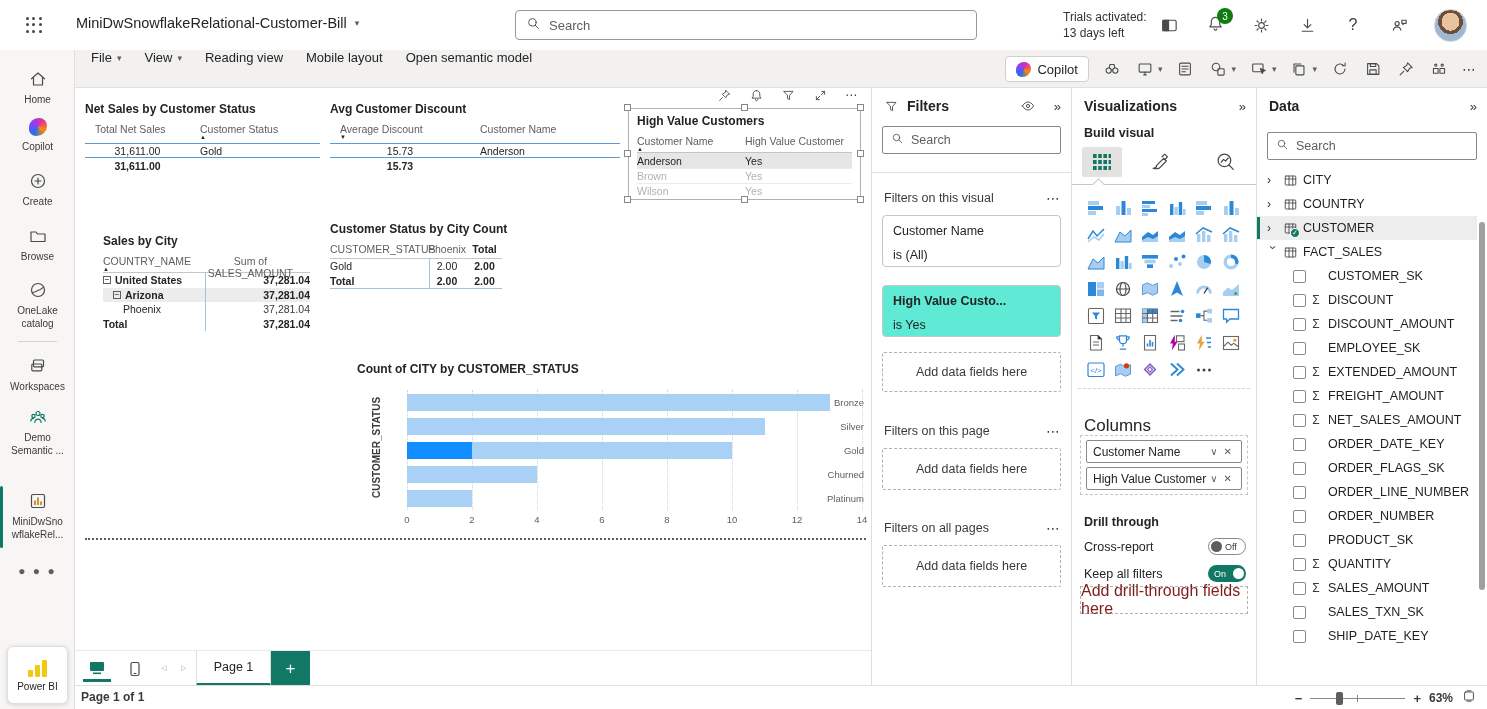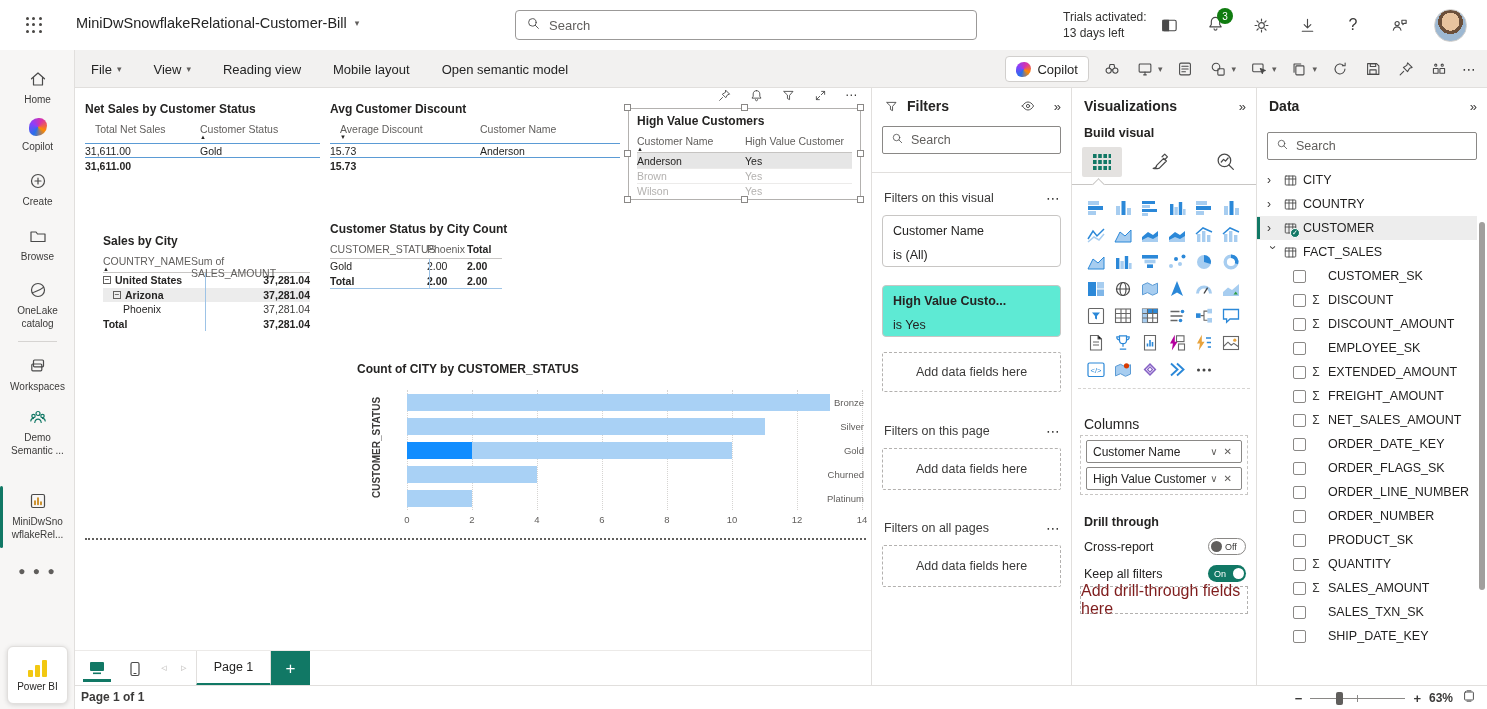--- a/index.html
+++ b/index.html
@@ -25,21 +25,21 @@
   .tb-ic { width:22px; height:22px; display:flex; align-items:center; justify-content:center; position:relative; cursor:pointer; }
   .tb-ic svg { width:19px; height:19px; }
   .badge { position:absolute; top:-6px; right:-7px; min-width:16px; height:16px; border-radius:8px; background:#107C10;
            color:#fff; font-size:10px; display:flex; align-items:center; justify-content:center; padding:0 3px; }
   .help-q { font-size:16px; color:#3b3a39; }
   .avatar { width:33px; height:33px; border-radius:50%;
             background:radial-gradient(circle at 50% 38%, #e8c39e 0 36%, #6b4f3a 36% 50%, #9db8d2 50% 100%); border:1px solid #d0cecc; }
 
   
   #ribbon { position:absolute; left:75px; top:50px; width:1412px; height:38px; background:#f2f1f0; border-bottom:1px solid #e1dfdd; }
-  #ribbon-menu { position:absolute; left:16px; top:0; height:38px; display:flex; align-items:center; gap:32px; }
+  #ribbon-menu { position:absolute; left:16px; top:0; height:38px; display:flex; align-items:flex-start; gap:23px; }
   .rm-item { display:flex; align-items:center; gap:5px; font-size:13px; color:#242424; cursor:pointer; }
   .rb-right { position:absolute; right:10px; top:0; height:38px; display:flex; align-items:center; gap:13px; }
   .copilot-pill { height:26px; background:#fff; border:1px solid #d1cfcd; border-radius:4px; display:flex; align-items:center;
                   gap:6px; padding:0 10px; font-size:13px; cursor:pointer; }
   .cp-blob { width:15px; height:15px; border-radius:55% 45% 60% 40%;
              background:conic-gradient(from 210deg,#2870EA,#8a3ffc,#d932a8,#ff8a00,#2870EA); }
   .rb-ic { width:20px; height:20px; display:inline-flex; align-items:center; justify-content:center; cursor:pointer; }
   .rb-ic svg { width:18px; height:18px; }
   .rb-group { display:inline-flex; align-items:center; gap:3px; }
   .dots-h { font-size:14px; color:#3b3a39; letter-spacing:1px; cursor:pointer; }
@@ -61,21 +61,21 @@
   .pbi-logo { display:flex; align-items:flex-end; gap:2px; height:18px; }
   .pbi-logo i { width:5px; background:#F2C811; border-radius:1px; }
   .brand-lbl { font-size:10px; color:#252423; }
 
   
   #canvas { position:absolute; left:75px; top:88px; width:796px; height:562px; background:#fff; }
   .vis-title { font-size:12px; font-weight:700; color:#252423; margin-bottom:7px; white-space:nowrap; }
   .pbt-head { display:flex; font-size:10.5px; color:#605e5c; height:20px; align-items:flex-start; }
   .pbt-row { display:flex; font-size:10.5px; height:15px; align-items:center; }
   .sortmark { font-size:6px; color:#252423; display:block; line-height:5px; }
-  .num { text-align:left; }
+  .num { text-align:center; }
   .bold { font-weight:700; }
 
   
   .vh-toolbar { position:absolute; left:553px; top:0px; width:233px; display:flex; justify-content:flex-end; gap:16px; }
   .vh-toolbar span { width:16px; height:16px; display:inline-flex; cursor:pointer; }
   .vh-toolbar svg { width:15px; height:15px; }
   #v-highvalue { position:absolute; left:553px; top:20px; width:233px; height:92px; border:1px solid #b3b1af; background:#fff; padding:5px 8px; }
   .handle { position:absolute; width:7px; height:7px; background:#fff; border:1px solid #8a8886; }
   .hv-row { display:flex; font-size:10.5px; height:15px; align-items:center; border-top:1px solid #ecebea; }
   .hv-row.sel { background:#e6e6e6; color:#252423; }
@@ -126,21 +126,21 @@
   .viz-tab svg { width:24px; height:22px; }
   .viz-tab + .viz-tab { margin-left:18px; }
   .viz-tab:last-child { margin-left:auto; }
   .tabs-divider { position:absolute; left:0; right:0; top:96px; border-top:1px solid #c8c6c4; }
   .tab-notch { position:absolute; left:22px; top:92px; width:9px; height:9px; background:#fff; border-left:1px solid #c8c6c4;
                border-top:1px solid #c8c6c4; transform:rotate(45deg); }
   #viz-grid { position:absolute; left:10px; top:106px; display:grid; grid-template-columns:repeat(6,27px); grid-auto-rows:26px; row-gap:1px; }
   .vt { display:flex; align-items:center; justify-content:center; cursor:pointer; }
   .vt svg { width:20px; height:19px; }
   .grid-divider { position:absolute; left:6px; right:6px; top:300px; border-top:1px dashed #d6d4d2; }
-  .cols-lbl { position:absolute; left:12px; top:328px; font-size:14px; }
+  .cols-lbl { position:absolute; left:12px; top:328px; font-size:17px; }
   .pills-wrap { position:absolute; left:8px; right:8px; top:347px; height:60px; border:1px dashed #c8c6c4; padding:4px 5px; }
   .pill { height:23px; border:1px solid #8a8886; border-radius:2px; background:#fff; display:flex; align-items:center;
           font-size:12px; padding:0 6px; margin-bottom:4px; cursor:pointer; }
   .pill span:first-child { flex:1; white-space:nowrap; overflow:hidden; }
   .pill .pv-chev, .pill .pv-x { color:#605e5c; font-size:10px; padding:0 3px; cursor:pointer; }
   .drill-lbl { position:absolute; left:12px; top:427px; font-size:12.5px; font-weight:700; }
   .toggle-row { position:absolute; left:12px; right:10px; display:flex; align-items:center; font-size:12.5px; }
   .tog-off { margin-left:auto; width:38px; height:17px; border:1px solid #8a8886; border-radius:9px; display:flex; align-items:center;
              padding:0 2px; gap:3px; cursor:pointer; }
   .tog-off .knob { width:11px; height:11px; border-radius:50%; background:#605e5c; }

